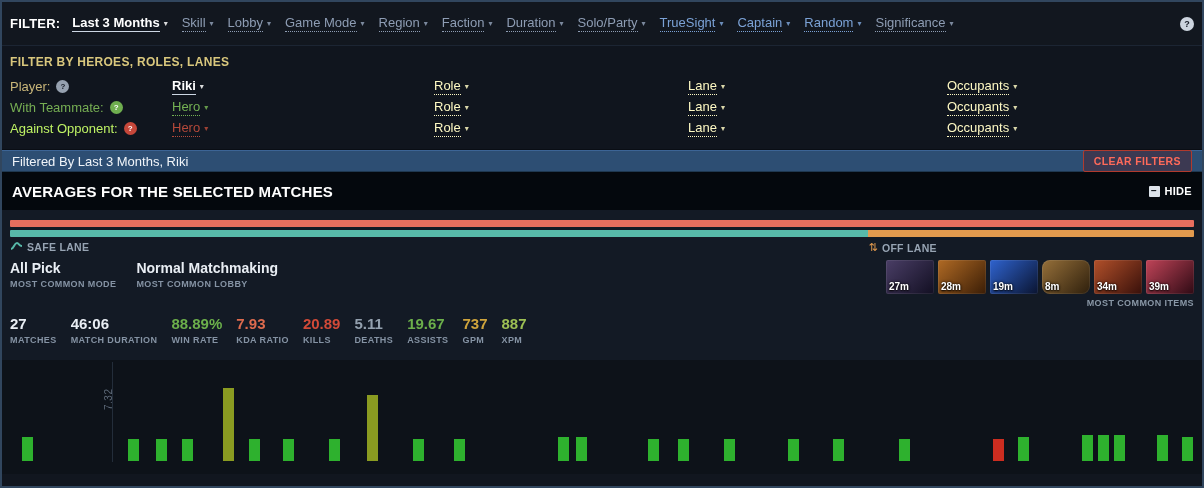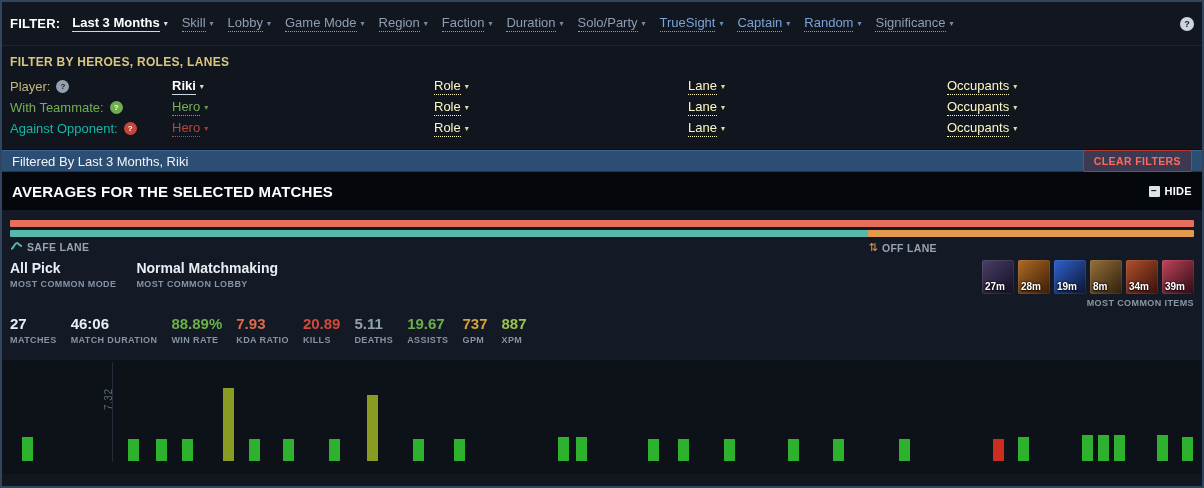--- a/index.html
+++ b/index.html
@@ -25,21 +25,21 @@
   .hc-red{background:#c6473a;color:#fff;}
 
   
   .hero-filter{height:104px;background:#10151e;padding:0 8px;border-bottom:1px solid #0a0e15;}
   .hf-title{padding-top:9px;font-size:12px;font-weight:700;color:#d9c77d;letter-spacing:.3px;}
   .hf-rows{margin-top:7px;}
   .hf-row{display:grid;grid-template-columns:162px 262px 254px 259px 1fr;align-items:center;height:21px;font-size:13px;}
   .hf-cell{display:flex;align-items:center;gap:6px;}
   .hf-label.player{color:#c9b679;}
   .hf-label.teammate{color:#76ae53;}
-  .hf-label.opponent{color:#14b8a6;}
+  .hf-label.opponent{color:#bef264;}
   .hf-row .help-circle{width:13px;height:13px;font-size:8px;}
   .hdrop{display:inline-flex;align-items:center;cursor:pointer;}
   .hdrop.blue{color:#fef9c3;}
   .hdrop.sel-player{color:#fff;font-weight:700;}
   .hdrop.sel-player .dlbl{border-bottom:1px solid #cdd7e4;}
   .hdrop.sel-teammate{color:#74b153;}
   .hdrop.sel-opponent{color:#b5493a;}
 
   
   .banner{height:22px;background:#2d4e73;border-top:1px solid #3c6495;border-bottom:1px solid #1f3850;display:flex;align-items:center;justify-content:space-between;padding:0 10px;font-size:13px;color:#f0f4f9;}
@@ -61,21 +61,21 @@
   .lane-off{background:#e29a4e;height:100%;flex:1;}
   .lane-labels{position:relative;height:15px;}
   .lane-lab{position:absolute;top:1px;display:inline-flex;align-items:center;gap:4px;font-size:10.5px;font-weight:700;color:#97a4b3;letter-spacing:.3px;white-space:nowrap;}
   .lane-lab .off-ico{color:#e29a4e;font-size:11px;font-weight:400;}
   .mid-row{display:flex;justify-content:space-between;align-items:flex-start;margin-top:5px;height:53px;}
   .common-blocks{display:flex;gap:20px;}
   .cb-value{color:#e9eef4;font-size:14px;font-weight:700;}
   .cb-label{color:#8593a4;font-size:9px;font-weight:700;letter-spacing:.4px;margin-top:3px;}
   .items-wrap{text-align:right;}
   .item-tiles{display:flex;gap:4px;}
-  .tile{position:relative;width:32px;height:34px;border-radius:2px;box-shadow:inset 0 0 0 1px rgba(255,255,255,.08);cursor:pointer;}
+  .tile{position:relative;width:48px;height:34px;border-radius:2px;box-shadow:inset 0 0 0 1px rgba(255,255,255,.08);cursor:pointer;}
   .tile-time{position:absolute;left:3px;bottom:2px;color:#fff;font-size:10px;font-weight:700;text-shadow:0 1px 2px #000,0 0 3px #000;}
   .items-label{margin-top:4px;color:#8997a6;font-size:9px;font-weight:700;letter-spacing:.4px;}
   .stat-row{display:flex;align-items:flex-start;gap:14px;margin-top:2px;}
   .stat{white-space:nowrap;}
   .stat-value{font-size:15px;font-weight:700;}
   .stat-label{color:#8593a4;font-size:9px;font-weight:700;letter-spacing:.4px;margin-top:3px;}
   .tone-white{color:#e9eef4;}
   .tone-green{color:#6cb04b;}
   .tone-orangered{color:#dd6b4e;}
   .tone-red{color:#d24a38;}
@@ -271,21 +271,21 @@
         <div class="item-tiles">
             <div class="tile" style="background: linear-gradient(135deg, rgb(74, 62, 102), rgb(18, 15, 34));">
               <span class="tile-time">27m</span>
             </div>
             <div class="tile" style="background: linear-gradient(135deg, rgb(176, 106, 36), rgb(58, 29, 6));">
               <span class="tile-time">28m</span>
             </div>
             <div class="tile" style="background: linear-gradient(135deg, rgb(47, 99, 207), rgb(10, 20, 48));">
               <span class="tile-time">19m</span>
             </div>
-            <div class="tile" style="background: linear-gradient(135deg, rgb(150, 112, 58), rgb(46, 31, 12));">
+            <div class="tile" style="background: linear-gradient(135deg, rgb(150, 112, 58), rgb(46, 31, 12)); border-radius: 8px;">
               <span class="tile-time">8m</span>
             </div>
             <div class="tile" style="background: linear-gradient(135deg, rgb(178, 80, 42), rgb(56, 16, 10));">
               <span class="tile-time">34m</span>
             </div>
             <div class="tile" style="background: linear-gradient(135deg, rgb(192, 68, 88), rgb(46, 10, 20));">
               <span class="tile-time">39m</span>
             </div>
           </div>
         <div class="items-label">MOST COMMON ITEMS</div>

